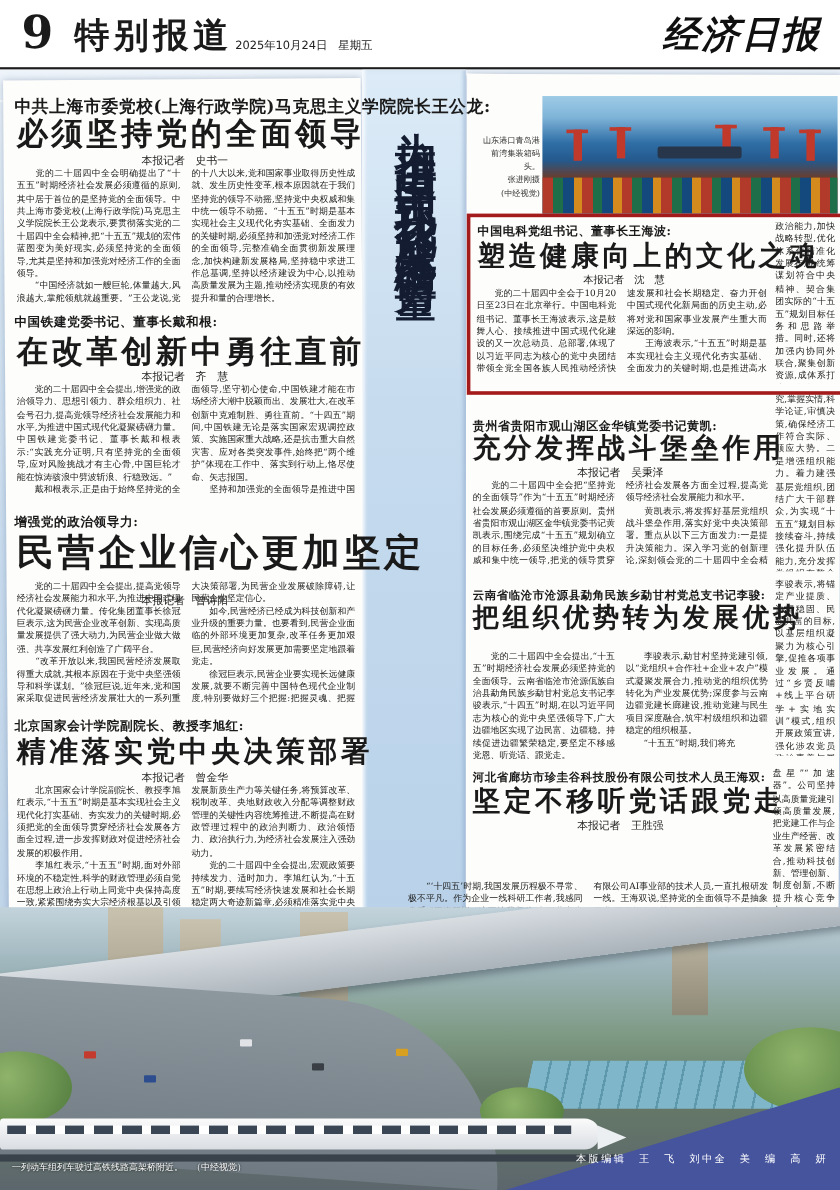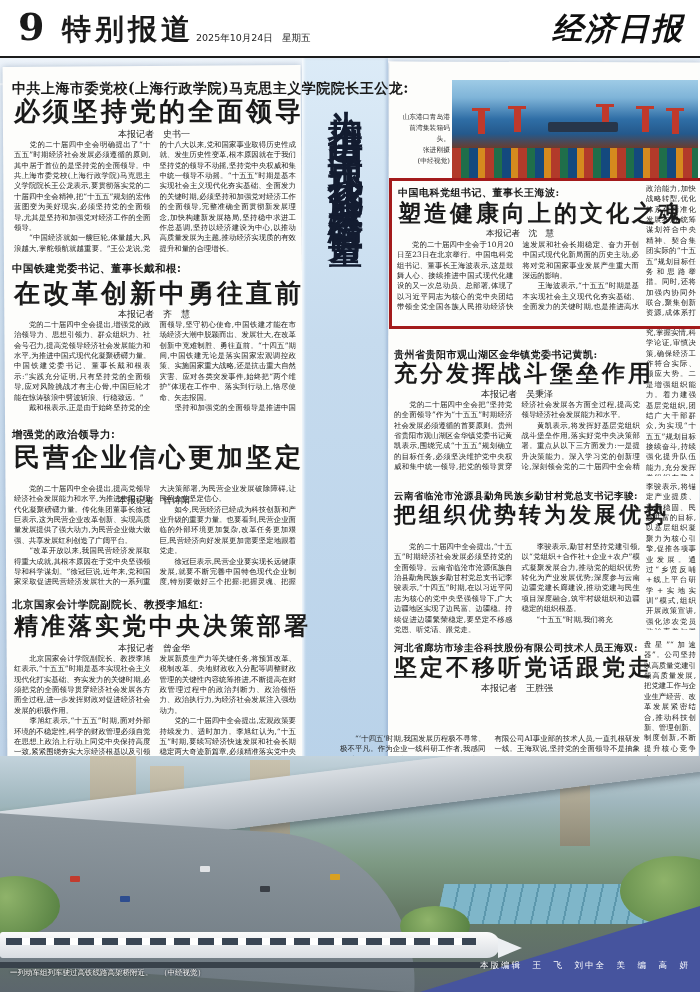--- a/index.html
+++ b/index.html
@@ -103,21 +103,21 @@
 　　未来外部环境依然严峻复杂,我国经济发展必将会遇到各种风险挑战。王公龙说:“稳经济、促发展,化危机、应变局,离不开党对经济工作的全面领导。必须自觉在思想上政治上行动上同以习近平同志为核心的党中央保持高度一致,统筹好国内国际两个大局,统筹好发展和安全的关系,推动我国经济在更高质量、更有效率、更加公平、更可持续、更为安全的发展之路上阔步向前。”</div>
 
   <div class="kicker" style="left:12px;top:262px;">中国铁建党委书记、董事长戴和根:</div>
   <div class="headline" style="left:14px;top:276px;width:280px;font-size:26px;">在改革创新中勇往直前</div>
   <div class="byline" style="left:14px;top:308px;width:280px;">本报记者　齐　慧</div>
   <div class="bodytext" style="left:14px;top:320px;width:282px;height:100px;">　　党的二十届四中全会提出,增强党的政治领导力、思想引领力、群众组织力、社会号召力,提高党领导经济社会发展能力和水平,为推进中国式现代化凝聚磅礴力量。中国铁建党委书记、董事长戴和根表示:“实践充分证明,只有坚持党的全面领导,应对风险挑战才有主心骨,中国巨轮才能在惊涛骇浪中劈波斩浪、行稳致远。”
 　　戴和根表示,正是由于始终坚持党的全面领导,坚守初心使命,中国铁建才能在市场经济大潮中脱颖而出、发展壮大,在改革创新中克难制胜、勇往直前。“十四五”期间,中国铁建无论是落实国家宏观调控政策、实施国家重大战略,还是抗击重大自然灾害、应对各类突发事件,始终把“两个维护”体现在工作中、落实到行动上,恪尽使命、矢志报国。
 　　坚持和加强党的全面领导是推进中国式现代化的根本保证,只有毫不动摇坚持党的全面领导,中国式现代化才能前景光明、繁荣兴盛。戴和根表示,展望“十五五”,中国铁建将勇担国民经济“顶梁柱”和“压舱石”的使命,将继续坚持党的全面领导,不断深化完善中国特色现代国有企业制度,确保中国铁建始终在党的指引下,破浪前行。</div>
 
   <div class="kicker" style="left:12px;top:428px;">增强党的政治领导力:</div>
-  <div class="headline" style="left:14px;top:440px;width:280px;font-size:26px;">民营企业信心更加坚定</div>
+  <div class="headline" style="left:14px;top:440px;width:280px;font-size:31px;">民营企业信心更加坚定</div>
   <div class="byline" style="left:14px;top:494px;width:280px;">本报记者　曾诗阳</div>
   <div class="bodytext" style="left:14px;top:484px;width:282px;height:104px;">　　党的二十届四中全会提出,提高党领导经济社会发展能力和水平,为推进中国式现代化凝聚磅礴力量。传化集团董事长徐冠巨表示,这为民营企业改革创新、实现高质量发展提供了强大动力,为民营企业做大做强、共享发展红利创造了广阔平台。
 　　“改革开放以来,我国民营经济发展取得重大成就,其根本原因在于党中央坚强领导和科学谋划。”徐冠巨说,近年来,党和国家采取促进民营经济发展壮大的一系列重大决策部署,为民营企业发展破除障碍,让民营企业坚定信心。
 　　如今,民营经济已经成为科技创新和产业升级的重要力量。也要看到,民营企业面临的外部环境更加复杂,改革任务更加艰巨,民营经济向好发展更加需要坚定地跟着党走。
 　　徐冠巨表示,民营企业要实现长远健康发展,就要不断完善中国特色现代企业制度,特别要做好三个把握:把握灵魂、把握目标、把握科学管理。第一,塑造健康向上的文化之魂,在党的领导下,中国特色社会主义制度下,中华文明土壤上,传承创新精神,担当企业责任与使命;第二,锚定高质量发展的目标之锚,对标世界一流企业,以科技引领产业化发展的路径,服务经济社会发展;第三,坚持现代企业的管理之钥,提升科学管理效能和抗风险能力,打造更富活力、更具韧性、更有竞争力的现代企业。</div>
 
   <div class="kicker" style="left:12px;top:598px;">北京国家会计学院副院长、教授李旭红:</div>
   <div class="headline" style="left:14px;top:610px;width:280px;font-size:24px;">精准落实党中央决策部署</div>
   <div class="byline" style="left:14px;top:642px;width:280px;">本报记者　曾金华</div>
   <div class="bodytext" style="left:14px;top:654px;width:282px;height:104px;">　　北京国家会计学院副院长、教授李旭红表示,“十五五”时期是基本实现社会主义现代化打实基础、夯实发力的关键时期,必须把党的全面领导贯穿经济社会发展各方面全过程,进一步发挥财政对促进经济社会发展的积极作用。

